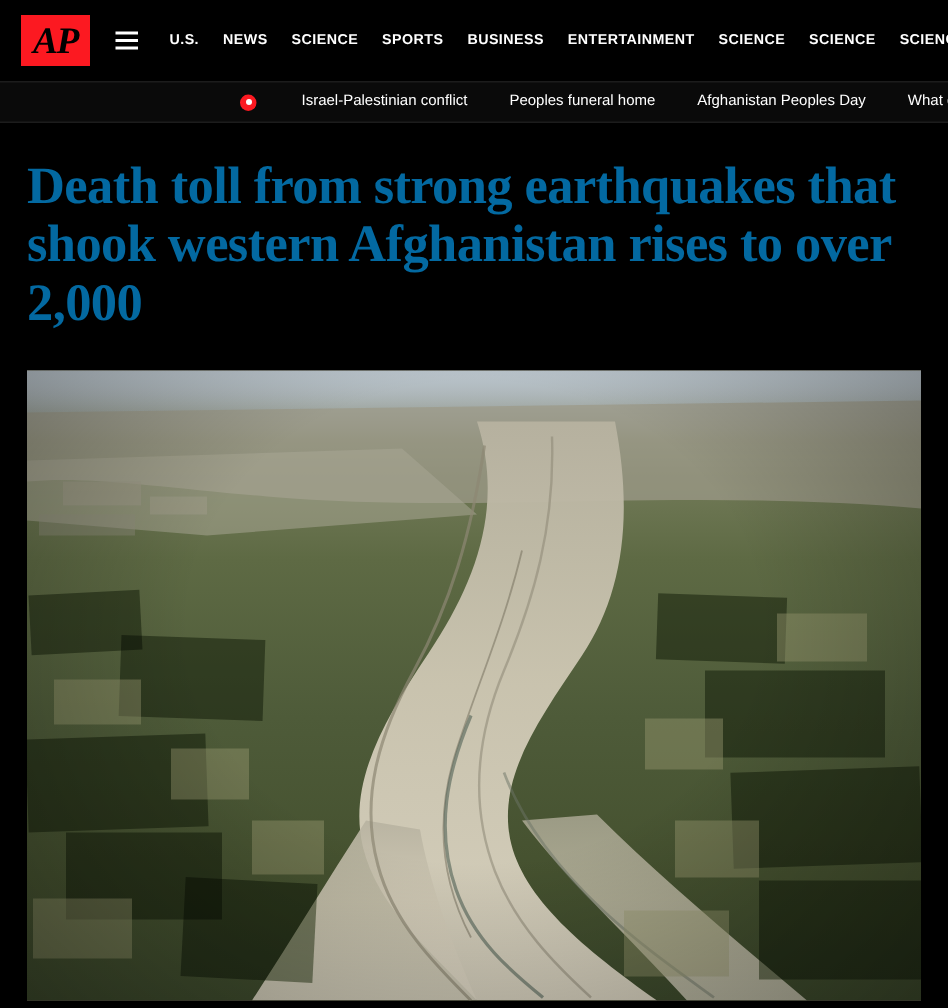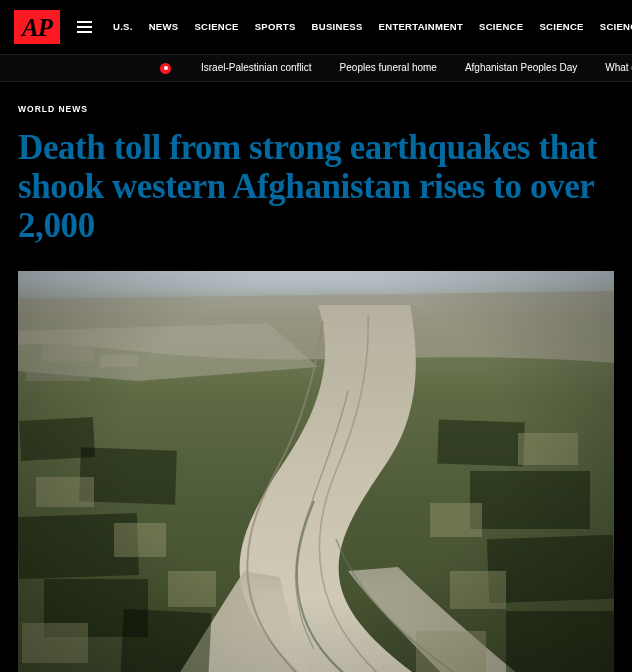--- a/index.html
+++ b/index.html
@@ -192,21 +192,20 @@
 <div class="ticker">
   <span class="ticker-dot"></span>
   <a href="#">Israel-Palestinian conflict</a>
   <a href="#">Peoples funeral home</a>
   <a href="#">Afghanistan Peoples Day</a>
   <a href="#">What didn't happen this week</a>
 
 </div>
 
 <div class="article">
-  <div class="kicker">WORLD NEWS</div>
   <h1 class="headline">Death toll from strong earthquakes that shook western Afghanistan rises to over 2,000</h1>
 </div>
 
 <div class="hero-wrap">
   <div class="hero"></div>
 
   <svg class="river" viewBox="0 0 596 420" preserveAspectRatio="none">
     <defs>
       <linearGradient id="sand" x1="0" y1="0" x2="0" y2="1">
         <stop offset="0%" stop-color="#b7b2a0"></stop>

